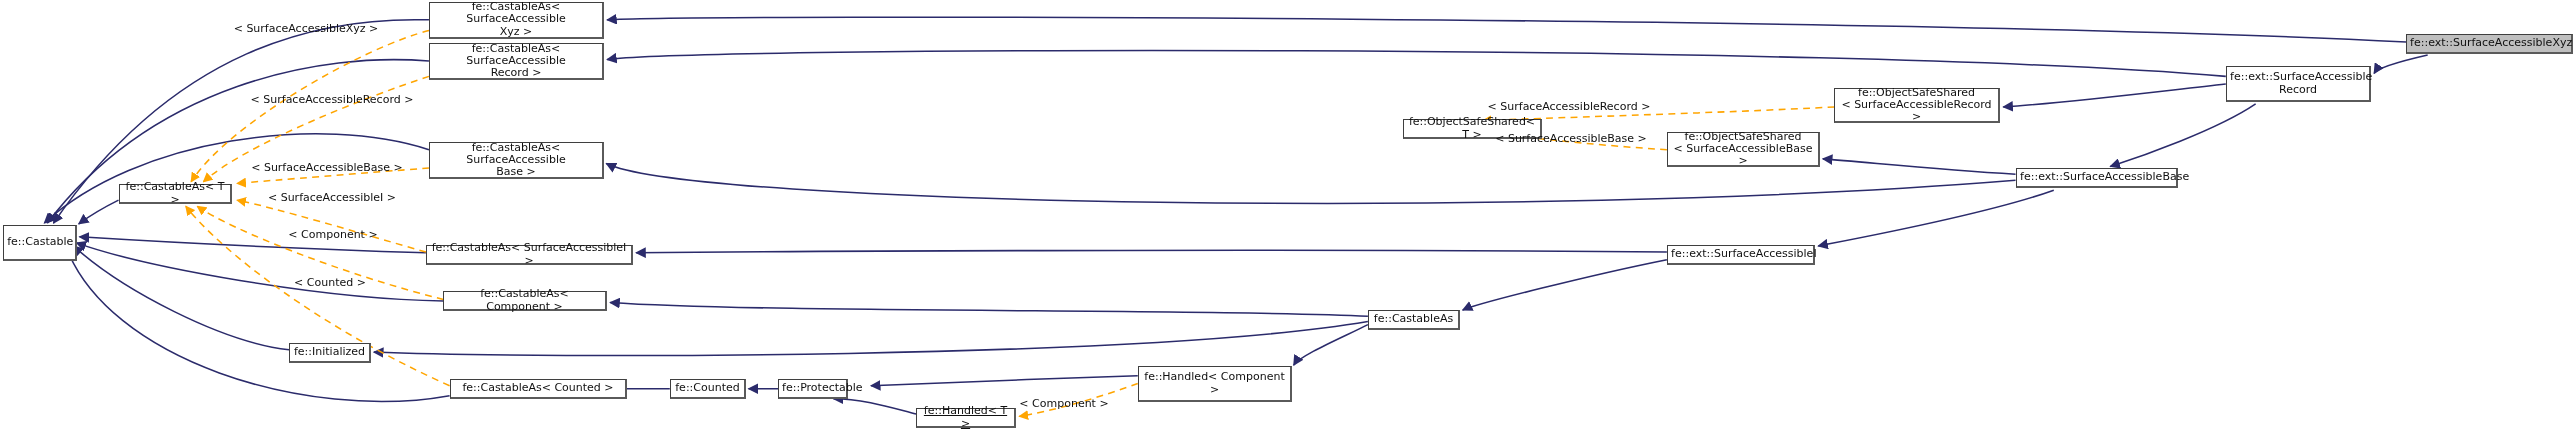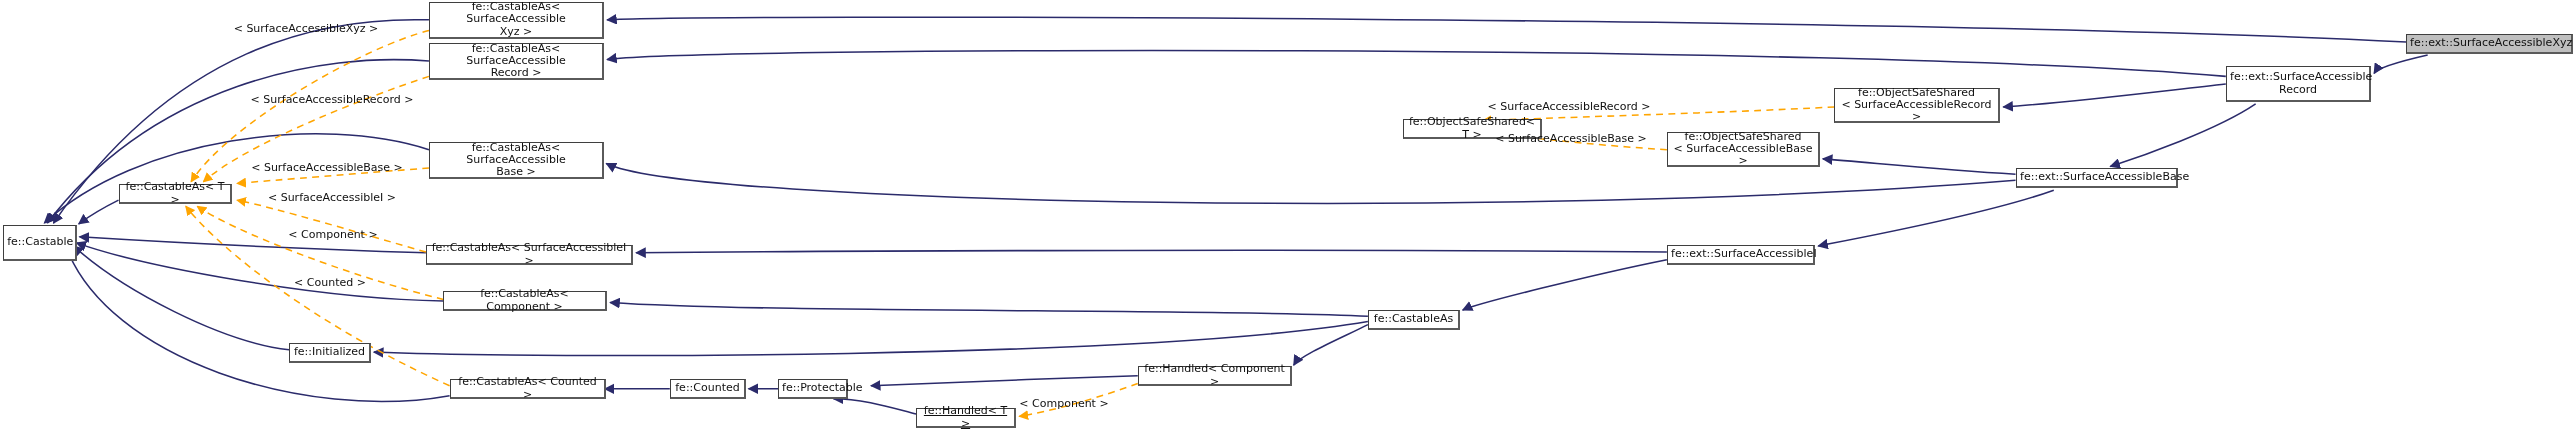--- a/index.html
+++ b/index.html
@@ -85,33 +85,33 @@
       </div>
       <div class="node" style="left: 426px; top: 245px; width: 207px; height: 20px;">
         <span>fe::CastableAs&lt; SurfaceAccessibleI &gt;</span>
       </div>
       <div class="node" style="left: 443px; top: 291px; width: 164px; height: 20px;">
         <span>fe::CastableAs&lt; Component &gt;</span>
       </div>
       <div class="node" style="left: 289px; top: 343px; width: 82px; height: 20px;">
         <span>fe::Initialized</span>
       </div>
-      <div class="node" style="left: 450px; top: 379px; width: 156px; height: 20px;">
+      <div class="node" style="left: 450px; top: 379px; width: 177px; height: 20px;">
         <span>fe::CastableAs&lt; Counted &gt;</span>
       </div>
       <div class="node" style="left: 670px; top: 379px; width: 76px; height: 20px;">
         <span>fe::Counted</span>
       </div>
       <div class="node" style="left: 778px; top: 379px; width: 70px; height: 20px;">
         <span>fe::Protectable</span>
       </div>
       <div class="node" style="left: 916px; top: 408px; width: 100px; height: 20px; text-decoration: underline;">
         <span>fe::Handled&lt; T &gt;</span>
       </div>
-      <div class="node" style="left: 1138px; top: 366px; width: 154px; height: 20px;">
+      <div class="node" style="left: 1138px; top: 366px; width: 154px; height: 36px;">
         <span>fe::Handled&lt; Component &gt;</span>
       </div>
       <div class="node" style="left: 1368px; top: 310px; width: 92px; height: 20px;">
         <span>fe::CastableAs</span>
       </div>
       <div class="node" style="left: 1403px; top: 119px; width: 139px; height: 20px;">
         <span>fe::ObjectSafeShared&lt; T &gt;</span>
       </div>
       <div class="node" style="left: 1667px; top: 132px; width: 153px; height: 35px;">
         <span>fe::ObjectSafeShared<br>&lt; SurfaceAccessibleBase &gt;</span>

